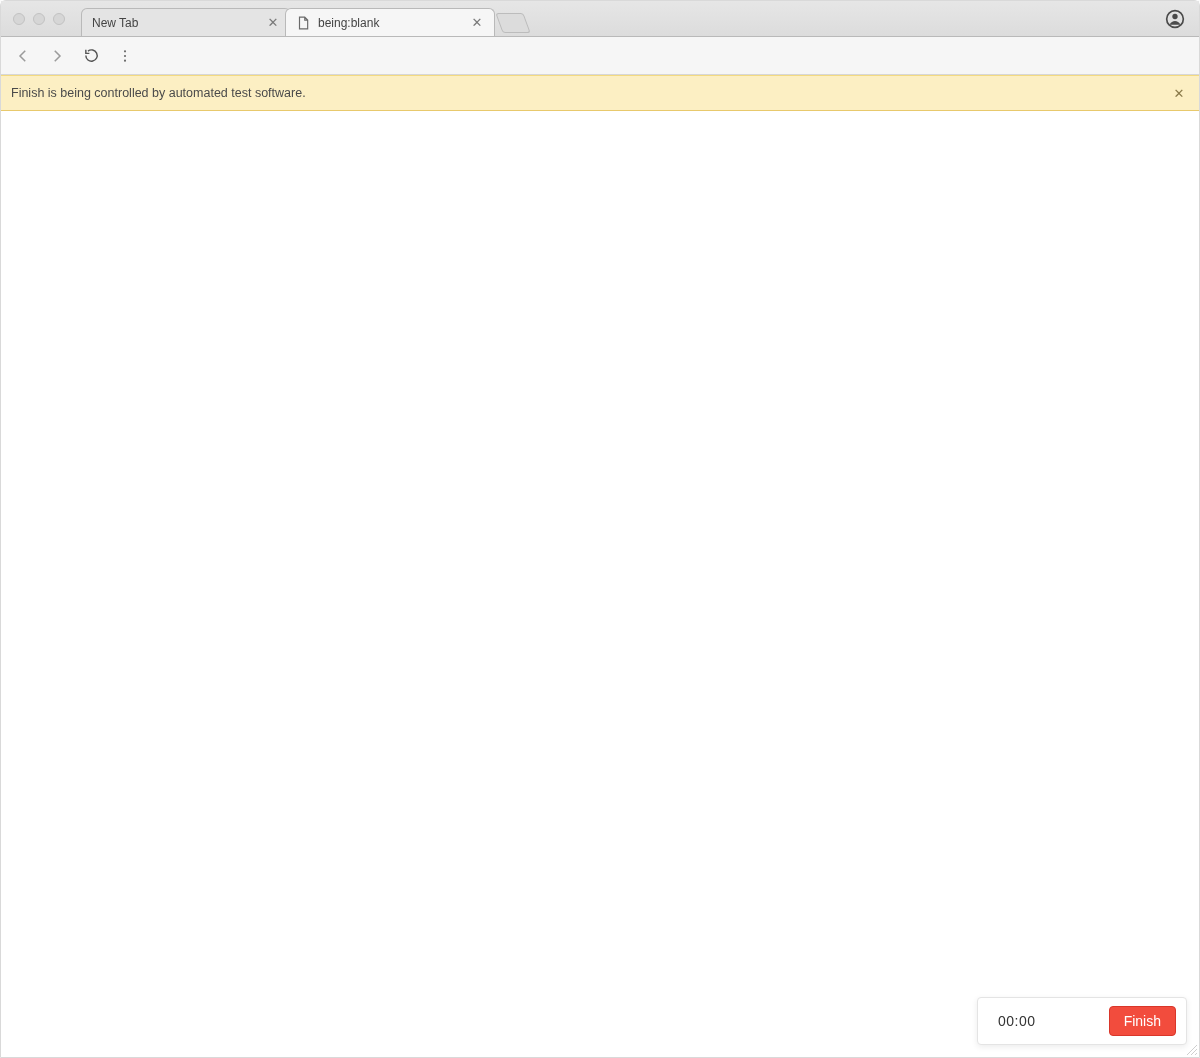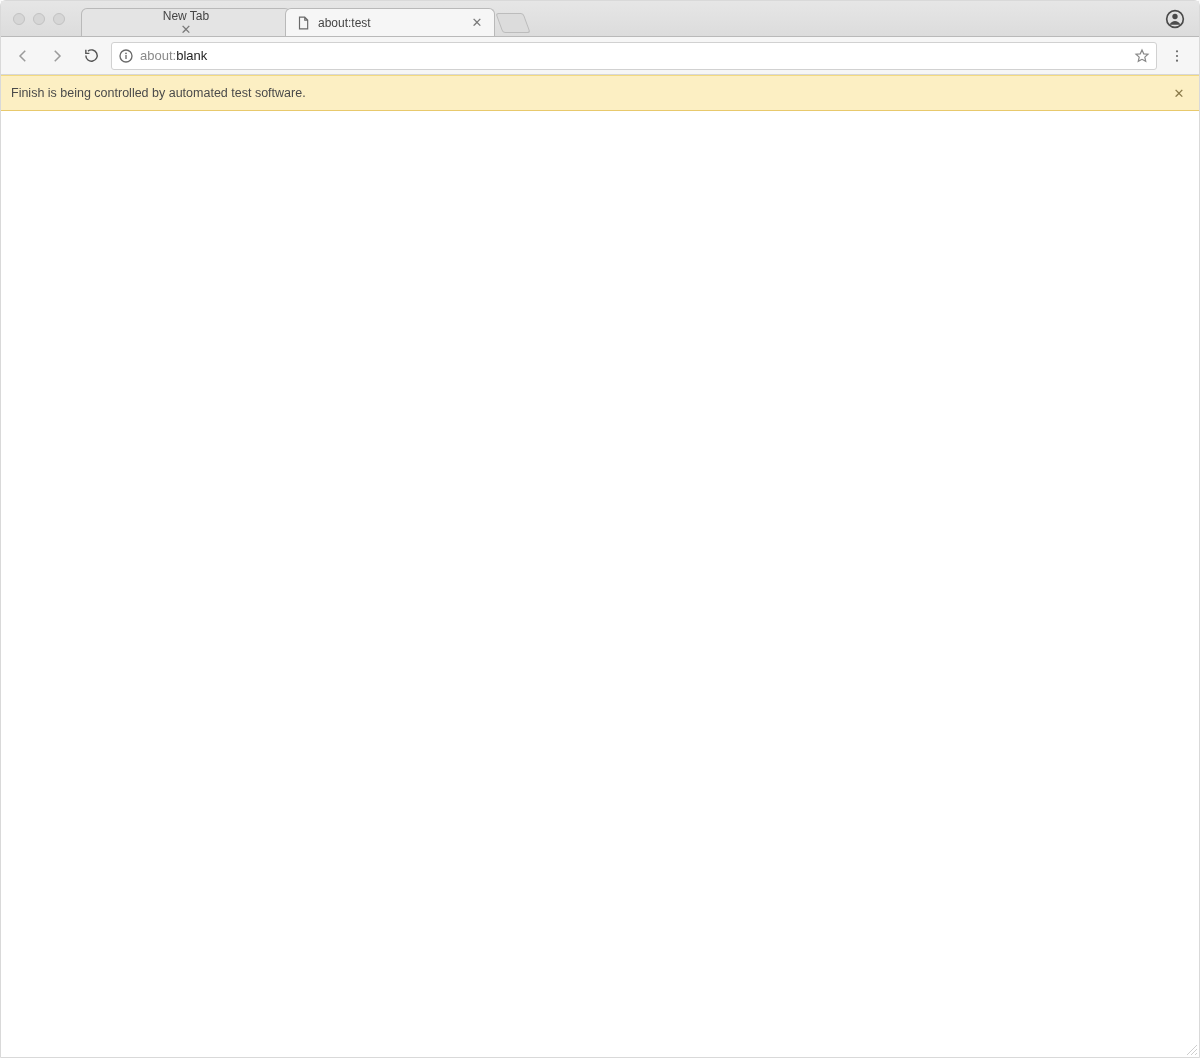--- a/index.html
+++ b/index.html
@@ -35,21 +35,21 @@
     border-bottom: none;
     border-radius: 6px 6px 0 0;
     margin-right: -6px;
     display: flex;
     align-items: center;
     padding: 0 10px;
     font-size: 12px;
     color: #444;
     position: relative;
   }
-  .tab.inactive { background: #e4e4e4; z-index: 1; flex-direction: column; }
+  .tab.inactive { background: #e4e4e4; z-index: 1; }
   .tab.active { background: #f6f6f6; z-index: 2; }
   .tab .favicon { width: 14px; height: 14px; margin-right: 8px; flex: none; }
   .tab .title { flex: 1; white-space: nowrap; overflow: hidden; text-overflow: ellipsis; }
   .tab .close { width: 14px; height: 14px; flex: none; color: #7a7a7a; display: flex; align-items: center; justify-content: center; font-size: 13px; cursor: pointer; }
   .new-tab-stub {
     width: 28px; height: 20px; background: #dcdcdc; border: 1px solid #bcbcbc;
     border-radius: 3px; transform: skewX(20deg); margin-left: 10px; margin-bottom: 3px;
   }
   .profile-icon {
     position: absolute; right: 14px; top: 8px; width: 20px; height: 20px; color: #4a4a4a;
@@ -142,21 +142,21 @@
       <span class="title">New Tab</span>
       <span class="close">✕</span>
     </div>
 
     <div class="tab active">
       <span class="favicon">
         <svg viewBox="0 0 24 24" width="14" height="14">
             <path fill="none" stroke="#6a6a6a" stroke-width="2" d="M6 2h9l5 5v15H6z M15 2v5h5"></path>
           </svg>
       </span>
-      <span class="title">about:test</span>
+      <span class="title">being:blank</span>
       <span class="close">✕</span>
     </div>
 
     <div class="new-tab-stub"></div>
 
     <span class="profile-icon">
       <svg viewBox="0 0 24 24" width="20" height="20">
           <circle cx="12" cy="12" r="10" fill="none" stroke="#4a4a4a" stroke-width="2"></circle>
           <circle cx="12" cy="9" r="3.2" fill="#4a4a4a"></circle>
           <path d="M5.5 19c1.4-3 4-4.5 6.5-4.5s5.1 1.5 6.5 4.5" fill="#4a4a4a"></path>
@@ -174,54 +174,38 @@
       <svg viewBox="0 0 24 24" width="18" height="18">
           <path fill="none" stroke="currentColor" stroke-width="2" d="M9 5l7 7-7 7"></path>
         </svg>
     </div>
     <div class="nav-btn enabled">
       <svg viewBox="0 0 24 24" width="17" height="17">
           <path fill="none" stroke="currentColor" stroke-width="2" d="M4 12a8 8 0 1 0 3-6.2M4 4v5h5"></path>
         </svg>
     </div>
 
-    <div class="omnibox">
-      <span class="info-icon">
-        <svg viewBox="0 0 24 24" width="16" height="16">
-            <circle cx="12" cy="12" r="9" fill="none" stroke="currentColor" stroke-width="2"></circle>
-            <circle cx="12" cy="8" r="1.3" fill="currentColor"></circle>
-            <rect x="11" y="10.5" width="2" height="6" fill="currentColor"></rect>
-          </svg>
-      </span>
-      <span style="display:flex;">
-        <span class="url-prefix">about:</span>
-          <span class="url-rest">blank</span>
-      </span>
-      <input type="text" style="opacity: 0; position: absolute; pointer-events: none;" value="about:blank">
-      <div style="flex:1"></div>
-      <span class="star-icon">
-        <svg viewBox="0 0 24 24" width="16" height="16">
-            <path fill="none" stroke="currentColor" stroke-width="1.8" d="M12 3l2.6 5.8 6.4.6-4.8 4.3 1.4 6.3L12 17l-5.6 3 1.4-6.3L3 9.4l6.4-.6z"></path>
-          </svg>
-      </span>
-    </div>
 
     <div class="menu-btn">
       <svg viewBox="0 0 24 24" width="16" height="16">
           <circle cx="12" cy="5" r="1.6" fill="currentColor"></circle>
           <circle cx="12" cy="12" r="1.6" fill="currentColor"></circle>
           <circle cx="12" cy="19" r="1.6" fill="currentColor"></circle>
         </svg>
     </div>
   </div>
 
   <div class="infobar">
     <span class="msg">Finish is being controlled by automated test software.</span>
     <span class="close">✕</span>
   </div>
 
   <div class="content"></div>
 
+  <div class="widget">
+    <span class="timer">00:00</span>
+    <button class="finish">Finish</button>
+  </div>
 
   <svg class="resize-grip" viewBox="0 0 12 12">
       <path stroke="#888" stroke-width="1" d="M2 12L12 2M6 12L12 6M10 12l2-2"></path>
     </svg>
 </div>
 
 </body></html>

